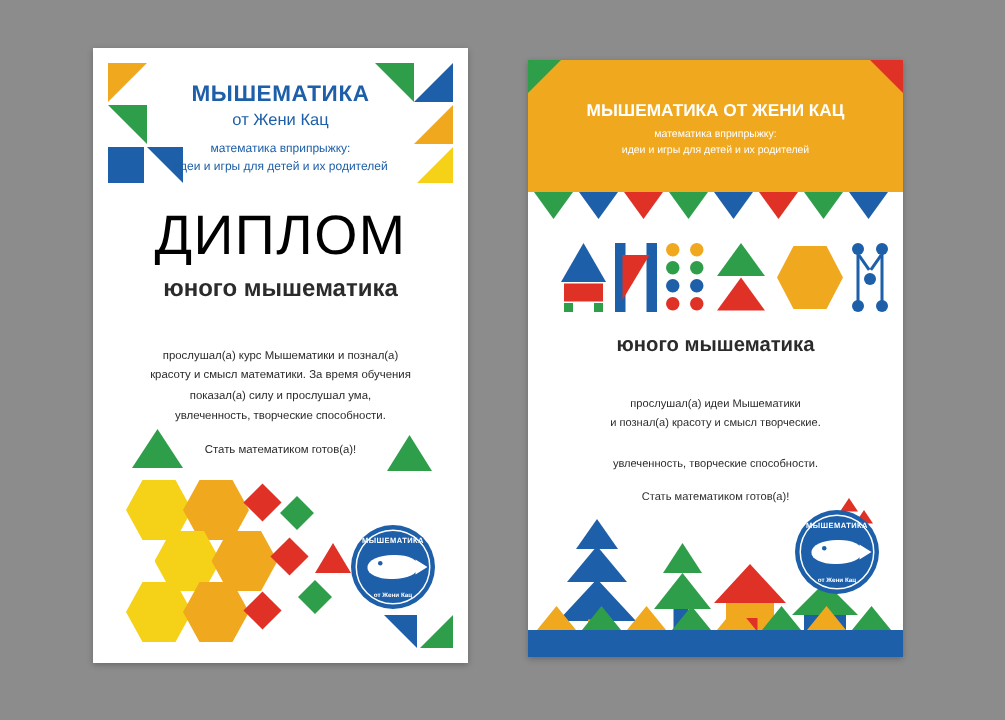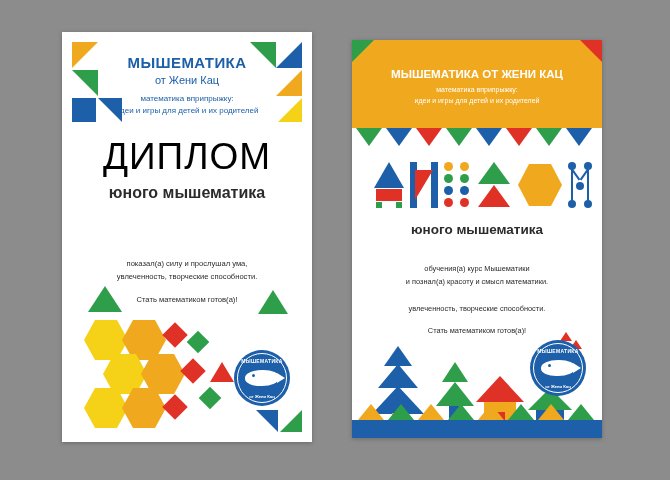--- a/index.html
+++ b/index.html
@@ -207,22 +207,22 @@
       <div class="title-main t1">МЫШЕМАТИКА</div>
       <div class="subtitle t2">от Жени Кац</div>
       <div class="small-line t3">математика вприпрыжку:</div>
       <div class="small-line" style="font-size:8px; line-height:1.45;">идеи и игры для детей и их родителей</div>
     </div>
 
     <div class="diploma">ДИПЛОМ</div>
     <div class="sub-dip">юного мышематика</div>
 
     <div class="para body-text">
-      <br>
-      <br>
+      <span>прослушал(а) курс Мышематики и познал(а)</span><br>
+      <span>красоту и смысл математики. За время обучения</span><br>
       <span>показал(а) силу и прослушал ума,</span><br>
       <span>увлеченность, творческие способности.</span>
       <span class="last">Стать математиком готов(а)!</span>
     </div>
 
     <div class="sh tri" style="left:26px; top:254px; border-left:17px solid transparent; border-right:17px solid transparent; border-bottom:26px solid #2e9e4b;"></div>
     <div class="sh tri" style="left:196px; top:258px; border-left:15px solid transparent; border-right:15px solid transparent; border-bottom:24px solid #2e9e4b;"></div>
 
     <div class="sh hex" style="left:22px; top:288px; width:44px; height:40px; background:#f5d118;"></div>
     <div class="sh hex" style="left:60px; top:288px; width:44px; height:40px; background:#f0a81e;"></div>
@@ -311,22 +311,22 @@
       <div class="sh circ" style="left:16px; top:38px; width:8px; height:8px; background:#1d5fa8;"></div>
       <div class="sh" style="left:3px; top:4px; width:2px; height:38px; background:#1d5fa8;"></div>
       <div class="sh" style="left:19px; top:4px; width:2px; height:38px; background:#1d5fa8;"></div>
       <div class="sh" style="left:2px; top:12px; width:12px; height:2px; background:#1d5fa8; transform:rotate(55deg);"></div>
       <div class="sh" style="left:10px; top:12px; width:12px; height:2px; background:#1d5fa8; transform:rotate(-55deg);"></div>
     </div>
 
     <div class="sub-dip">юного мышематика</div>
 
     <div class="para body-text">
-      <span>обучения(а) курс Мышематики</span><br>
-      <span>и познал(а) красоту и смысл математики.</span><br>
+      <span>прослушал(а) идеи Мышематики</span><br>
+      <span>и познал(а) красоту и смысл творческие.</span><br>
       <br>
       <span>увлеченность, творческие способности.</span>
       <span class="last">Стать математиком готов(а)!</span>
     </div>
 
     <div class="sh tri" style="left:32px; top:306px; border-left:14px solid transparent; border-right:14px solid transparent; border-bottom:20px solid #1d5fa8;"></div>
     <div class="sh tri" style="left:26px; top:324px; border-left:20px solid transparent; border-right:20px solid transparent; border-bottom:24px solid #1d5fa8;"></div>
     <div class="sh tri" style="left:20px; top:346px; border-left:26px solid transparent; border-right:26px solid transparent; border-bottom:28px solid #1d5fa8;"></div>
     <div class="sh" style="left:40px; top:373px; width:12px; height:14px; background:#f0a81e;"></div>
 

